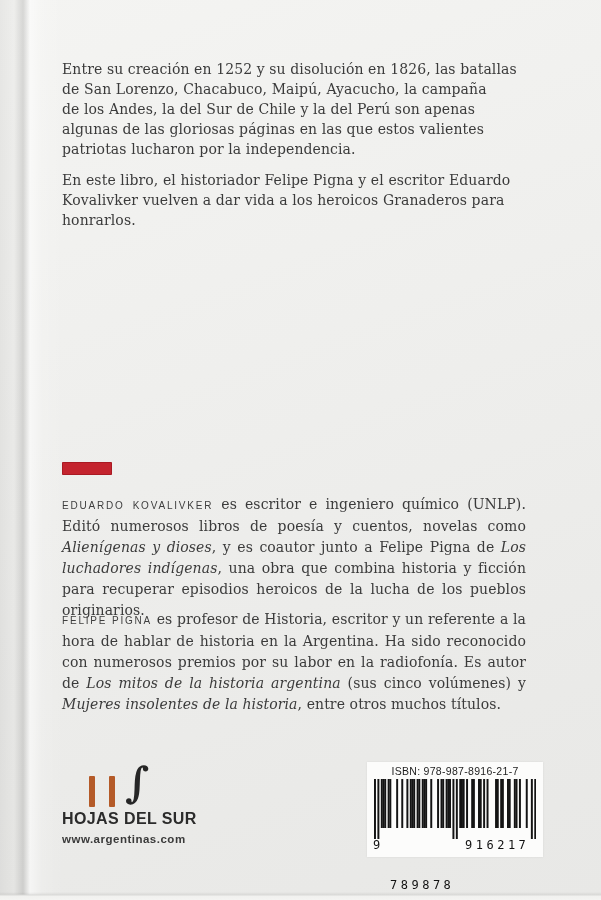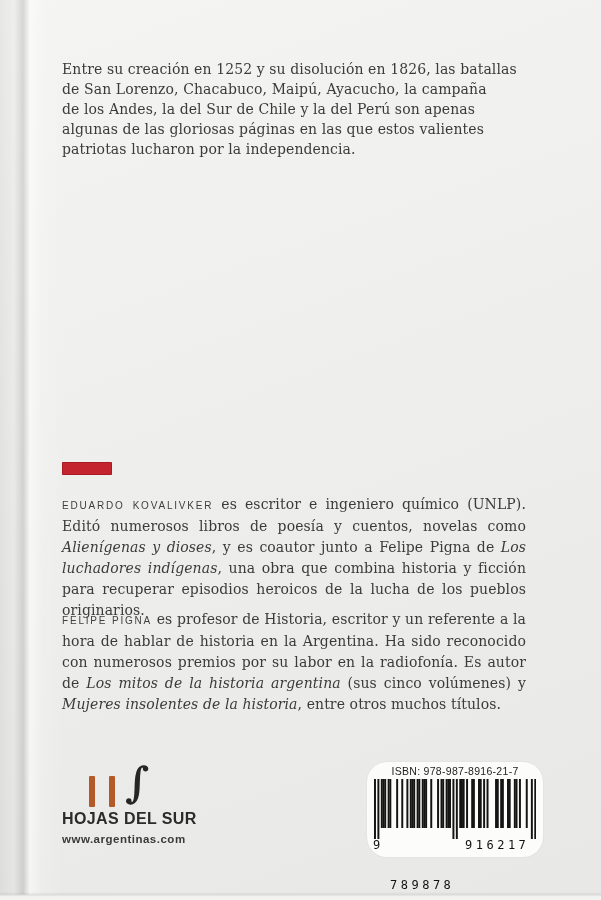--- a/index.html
+++ b/index.html
@@ -104,21 +104,20 @@
     letter-spacing: 0.5px;
     color: #3a3a3a;
     white-space: nowrap;
   }
 
   .barcode-box {
     position: absolute; left: 367px; top: 762px;
     width: 176px; height: 95px;
     background: #fcfcfb;
     box-shadow: 0 0 2px rgba(0,0,0,0.08);
-    border-radius: 20px;
   }
   .isbn {
     position: absolute; top: 3px; left: 0; right: 0;
     text-align: center;
     font-family: "Liberation Sans", sans-serif;
     font-size: 10.5px;
     letter-spacing: 0.3px;
     color: #1e1e1e;
     white-space: nowrap;
   }
@@ -139,20 +138,23 @@
 <div class="book">
   <div class="spine-shade"></div>
   <div class="bottom-edge"></div>
 
   <section class="synopsis">
     <p>Entre su creación en 1252 y su disolución en 1826, las batallas
 de San Lorenzo, Chacabuco, Maipú, Ayacucho, la campaña
 de los Andes, la del Sur de Chile y la del Perú son apenas
 algunas de las gloriosas páginas en las que estos valientes
 patriotas lucharon por la independencia.</p>
+    <p>En este libro, el historiador Felipe Pigna y el escritor Eduardo
+Kovalivker vuelven a dar vida a los heroicos Granaderos para
+honrarlos.</p>
   </section>
 
   <div class="rule" style="background: rgb(196, 36, 46);"></div>
 
   <p class="bio bio-1"><span class="bio-name">EDUARDO KOVALIVKER</span><span> es escritor e ingeniero químico (UNLP). Editó numerosos libros de poesía y cuentos, novelas como </span><em>Alienígenas y dioses</em><span>, y es coautor junto a Felipe Pigna de </span><em>Los luchadores indígenas</em><span>, una obra que combina historia y ficción para recuperar episodios heroicos de la lucha de los pueblos originarios.</span></p>
 
   <p class="bio bio-2"><span class="bio-name">FELIPE PIGNA</span><span> es profesor de Historia, escritor y un referente a la hora de hablar de historia en la Argentina. Ha sido reconocido con numerosos premios por su labor en la radiofonía. Es autor de </span><em>Los mitos de la historia argentina</em><span> (sus cinco volúmenes) y </span><em>Mujeres insolentes de la historia</em><span>, entre otros muchos títulos.</span></p>
 
   <div class="publisher">
     <div class="logo-row">

